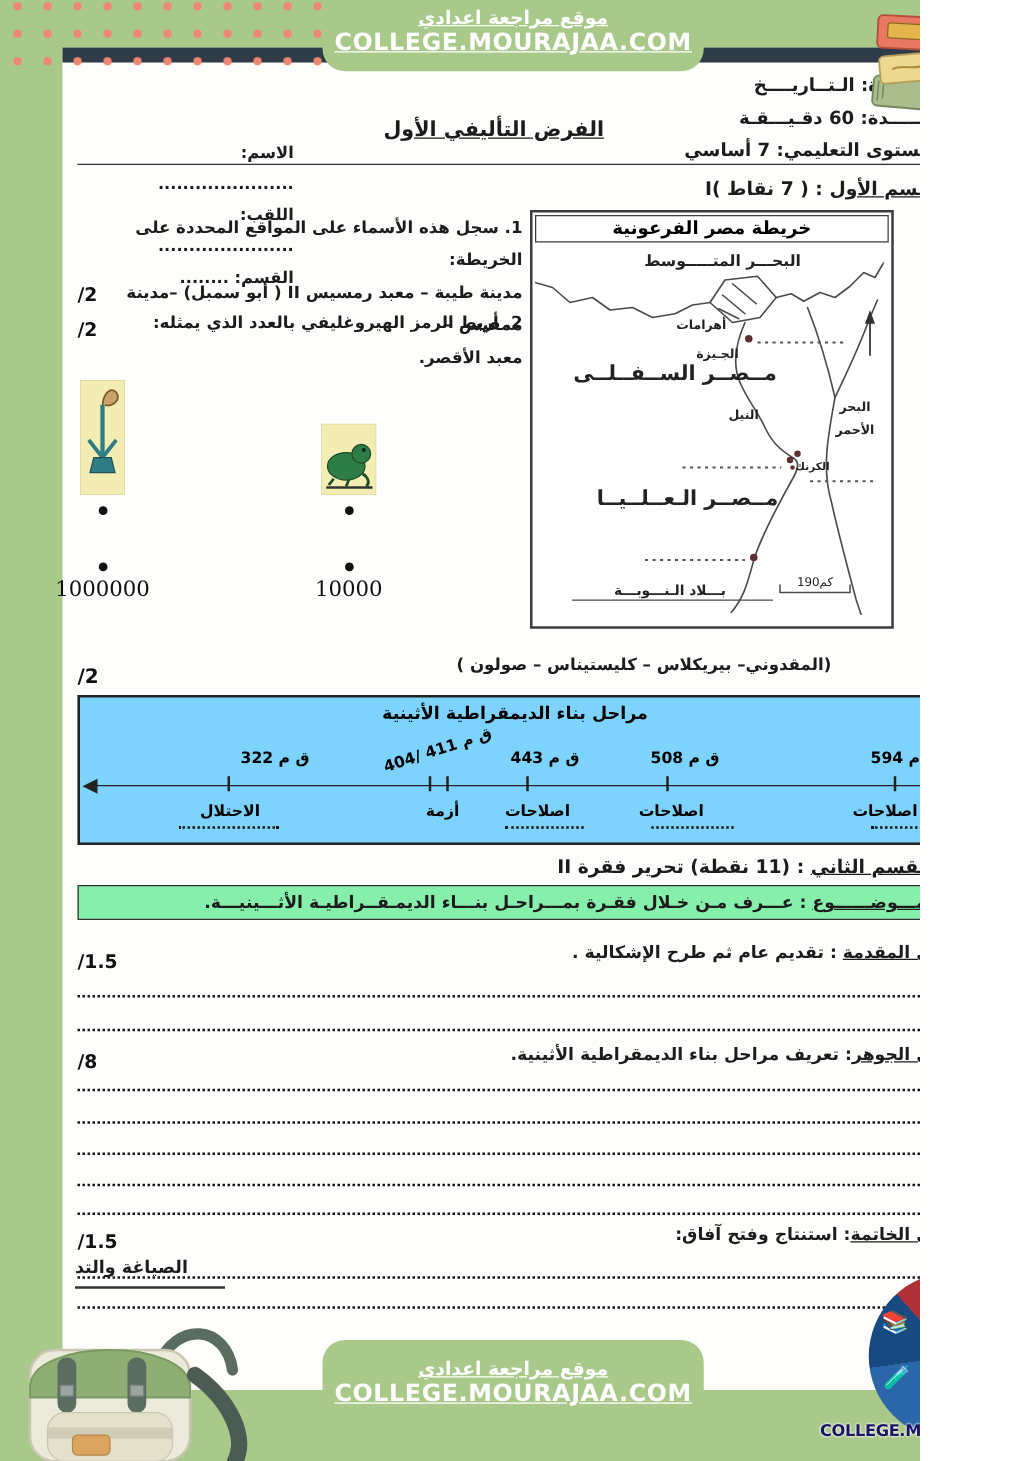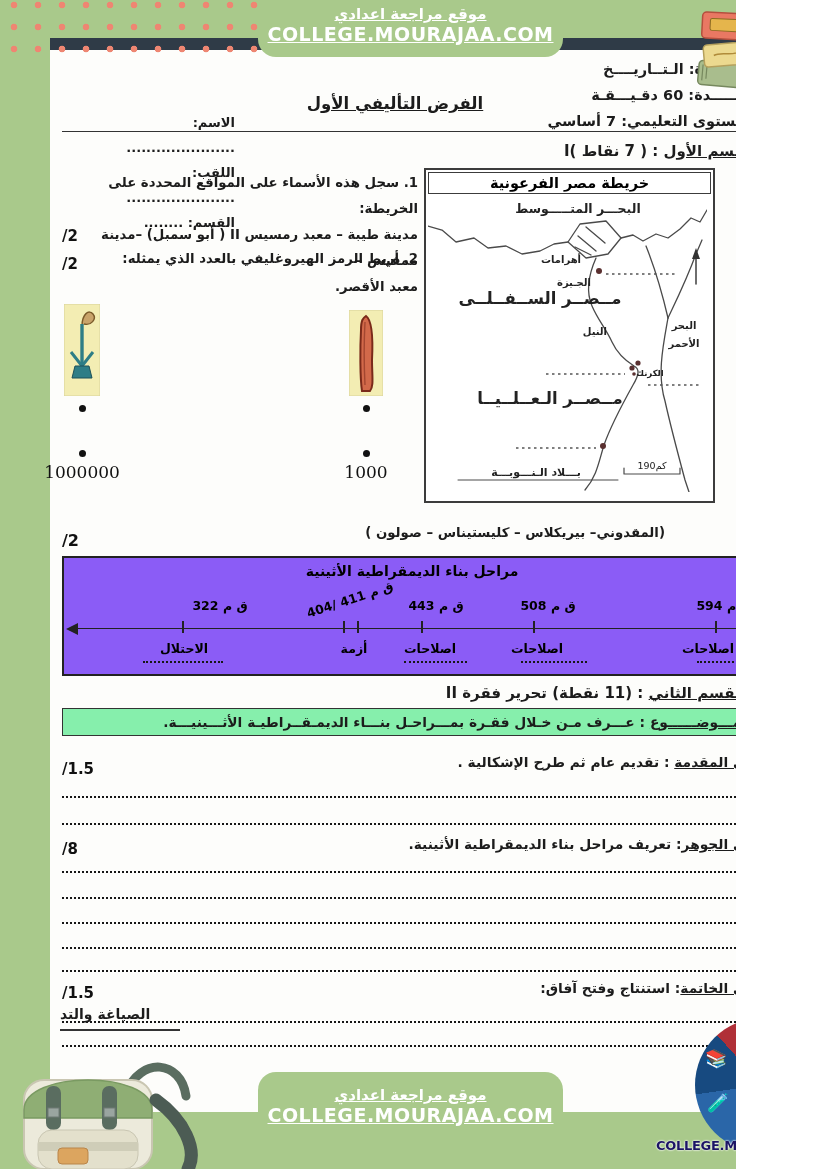--- a/index.html
+++ b/index.html
@@ -31,21 +31,21 @@
   .map-box{left:424px;top:168px;width:287px;height:331px;border:2px solid #3c3c3c;background:#fff;z-index:3;}
   .map-title{margin:2px;border:1.3px solid #3c3c3c;text-align:center;font-weight:bold;font-size:14.5px;padding:2px 0;}
   .map-svg{display:block;margin:0 2px;}
   
   .match-col{top:296px;width:96px;text-align:center;z-index:3;}
   .glyph-box{height:100px;display:flex;align-items:flex-end;justify-content:center;}
   .m-dot{width:7px;height:7px;border-radius:50%;background:#111;margin:9px auto 0;}
   .m-dot2{margin-top:38px;}
   .m-num{margin-top:5px;font-family:"DejaVu Serif",serif;font-size:17px;color:#111;}
   
-  .tl-box{left:62px;top:556px;width:696px;height:116px;border:2px solid #222;background:#8b5cf6;z-index:3;}
+  .tl-box{left:62px;top:556px;width:696px;height:116px;border:2px solid #222;background:#7dd3fc;z-index:3;}
   .tl-title{position:absolute;top:5px;left:0;width:100%;text-align:center;font-weight:bold;font-size:14px;}
   .tl-line{position:absolute;left:12px;top:70px;width:676px;height:0;border-top:1.7px solid #222;}
   .tl-head{position:absolute;left:2px;top:65px;width:0;height:0;
            border-top:6px solid transparent;border-bottom:6px solid transparent;border-right:12px solid #222;}
   .tick{position:absolute;top:63px;width:2.2px;height:12px;background:#222;}
   .tl-date{position:absolute;top:40px;width:90px;text-align:center;font-weight:bold;font-size:12.5px;direction:ltr;}
   .tl-lbl{position:absolute;top:83px;width:90px;text-align:center;font-weight:bold;font-size:12.5px;}
   .tl-blank{position:absolute;top:103px;height:0;border-bottom:2.2px dotted #161616;}
   
   .chevrons{left:736px;top:768px;z-index:5;}
@@ -112,31 +112,34 @@
         <path d="M18,22 C18,10 25,5 29,10 C33,15 27,22 20,20" fill="#c9a36a" stroke="#7a5a2a" stroke-width="1.4"></path>
         <line x1="18" y1="20" x2="18" y2="62" stroke="#2e7d86" stroke-width="3.4"></line>
         <path d="M18,62 L7,48 M18,62 L29,48" stroke="#2e7d86" stroke-width="3" fill="none"></path>
         <polygon points="11,62 25,62 28,74 8,74" fill="#2e7d86" stroke="#1d5058" stroke-width="1"></polygon>
       </svg>
     </div>
     <div class="m-dot"></div>
     <div class="m-dot m-dot2"></div>
     <div class="m-num">1000000</div>
   </div>
-  <div class="abs match-col" style="left:318px;">
+  <div class="abs match-col" style="left:231px;">
     <div class="glyph-box">
-      <svg width="34" height="86" viewBox="0 0 34 86">
-        <rect x="0" y="0" width="34" height="86" fill="#f3edb3" stroke="#d8d29a"></rect>
-        <path d="M17,6 C23,10 24,30 23,50 C23,66 25,76 21,81 L13,81 C11,68 11,38 12,20 C12,10 14,8 17,6 Z" fill="#d2694a" stroke="#7a2a1a" stroke-width="2"></path>
-        <path d="M16,12 C15,30 15,55 16,75" stroke="#a34630" stroke-width="1.4" fill="none"></path>
+      <svg width="44" height="57" viewBox="0 0 44 57">
+        <rect x="0" y="0" width="44" height="57" fill="#f3edb3" stroke="#d8d29a"></rect>
+        <ellipse cx="20" cy="34" rx="15" ry="11" fill="#2f7d46" stroke="#1b4d29"></ellipse>
+        <circle cx="32" cy="24" r="7.5" fill="#2f7d46" stroke="#1b4d29"></circle>
+        <circle cx="34" cy="21" r="1.6" fill="#0d2b14"></circle>
+        <path d="M10,44 L6,49 M22,45 L20,50 M33,40 C38,43 39,48 36,50" stroke="#1b4d29" stroke-width="2.2" fill="none"></path>
+        <path d="M4,51 L41,51" stroke="#333" stroke-width="2"></path>
       </svg>
     </div>
     <div class="m-dot"></div>
     <div class="m-dot m-dot2"></div>
-    <div class="m-num">1000</div>
+    <div class="m-num">10000</div>
   </div>
 
   <div class="abs map-box">
     <div class="map-title rtl">خريطة مصر الفرعونية</div>
     <svg class="map-svg" width="279" height="296" viewBox="0 0 279 296">
       <g fill="none" stroke="#4a4a4a" stroke-width="1.3" stroke-linecap="round" stroke-linejoin="round">
         <path d="M0,30 L14,34 L28,46 L46,42 L60,52 L78,50 L94,58 L112,55 L126,48 L140,46"></path>
         <path d="M140,46 L152,28 L178,25 L193,42 L180,58 L158,62 Z"></path>
         <path d="M150,40 L168,55 M158,31 L177,47 M147,51 L163,59"></path>
         <path d="M193,42 L205,39 L215,45 L228,38 L240,42 L252,33 L263,22 L272,26 L279,14"></path>

